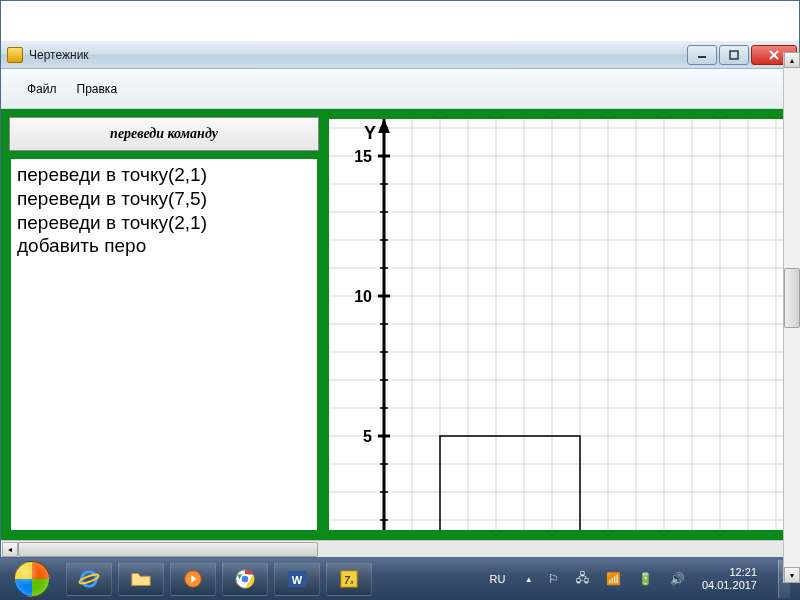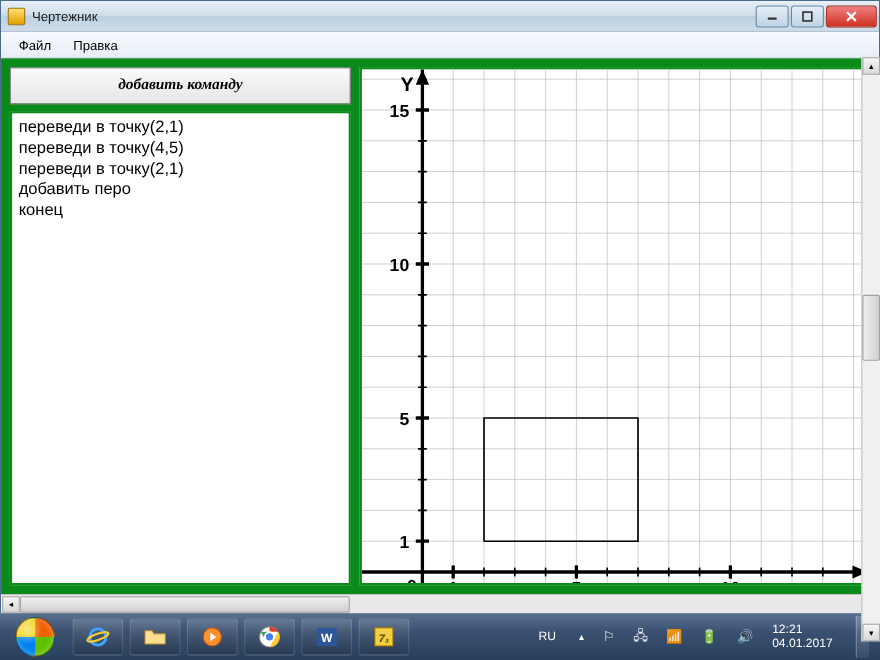--- a/index.html
+++ b/index.html
@@ -1,31 +1,31 @@
 <!DOCTYPE html>
 <html><head>
 <meta charset="utf-8">
 <style>
   * { box-sizing: border-box; margin: 0; padding: 0; }
   html, body { width: 800px; height: 600px; font-family: Tahoma, Arial, sans-serif; overflow: hidden; }
   .window { width: 800px; height: 558px; display: flex; flex-direction: column; border: 1px solid #4a6b8a; background: #fff; }
-  .titlebar { height: 28px; background: linear-gradient(#e8f0f8, #cfdde8 48%, #bcd0e0 52%, #cfdde8); display: flex; align-items: center; padding: 0 2px 0 6px; border-bottom: 1px solid #9fb6cc; }
+  .titlebar { height: 28px; background: linear-gradient(#e8f0f8, #cfdde8 48%, #bcd0e0 52%, #cfdde8); display: flex; align-items: center; padding: 0 2px 0 6px; border-bottom: 1px solid #9fb6cc; margin-top: 40px; }
   .titlebar .app-icon { width: 16px; height: 16px; background: linear-gradient(#ffe070, #e0a000); border: 1px solid #a07000; border-radius: 2px; margin-right: 6px; }
   .titlebar .title { font-size: 12px; color: #1a1a1a; flex: 1; }
   .winbtns { display: flex; gap: 2px; }
   .winbtn { width: 30px; height: 20px; border: 1px solid #6b8aaa; border-radius: 3px; display: flex; align-items: center; justify-content: center; font-size: 11px; color: #222; }
   .winbtn.min { background: linear-gradient(#e6eef6,#c0d4e6); }
   .winbtn.max { background: linear-gradient(#e6eef6,#c0d4e6); }
   .winbtn.close { background: linear-gradient(#f08080,#d03020); color: #fff; width: 46px; border-color: #a02010; font-weight: bold; }
-  .menubar { height: 24px; background: linear-gradient(#f7faff,#e8eef5); display: flex; align-items: center; padding: 0 6px; font-size: 12px; border-bottom: 1px solid #c8d4e0; }
+  .menubar { height: 40px; background: linear-gradient(#f7faff,#e8eef5); display: flex; align-items: center; padding: 0 16px; font-size: 12px; border-bottom: 1px solid #c8d4e0; }
   .menubar .menuitem { padding: 3px 10px; cursor: default; }
   .client { flex: 1; display: flex; background: #0a8a1a; padding: 8px; gap: 8px; overflow: hidden; }
   .leftpane { width: 310px; display: flex; flex-direction: column; }
   .addbtn { height: 34px; background: linear-gradient(#fafafa,#e6e6e6); border: 1px solid #888; display: flex; align-items: center; justify-content: center; font-size: 14px; font-style: italic; font-weight: bold; font-family: "Times New Roman", serif; }
-  .codelist { flex: 1; background: #fff; border: 2px solid #0a8a1a; margin-top: 6px; padding: 4px 6px; font-size: 15px; line-height: 1.25; font-family: Arial, sans-serif; }
+  .codelist { flex: 1; background: #fff; border: 2px solid #0a8a1a; margin-top: 6px; padding: 4px 6px; font-size: 19px; line-height: 1.25; font-family: Arial, sans-serif; }
   .codelist .line { white-space: nowrap; }
   .canvaspane { flex: 1; background: #fff; border: 2px solid #0a8a1a; position: relative; overflow: hidden; }
   .grid { position: absolute; inset: 0; }
   .statusbar-scroll { height: 17px; background: #f0f0f0; border-top: 1px solid #c0c0c0; display: flex; align-items: center; }
   .sb-left { width: 16px; height: 15px; background: linear-gradient(#f6f6f6,#d8d8d8); border: 1px solid #a8a8a8; margin-left: 1px; display:flex;align-items:center;justify-content:center;font-size:8px;}
   .sb-right { width: 16px; height: 15px; background: linear-gradient(#f6f6f6,#d8d8d8); border: 1px solid #a8a8a8; display:flex;align-items:center;justify-content:center;font-size:8px;}
   .sb-track { flex: 1; height: 15px; background: #e8e8e8; position: relative; }
   .sb-thumb { position: absolute; left: 0; width: 300px; height: 100%; background: linear-gradient(#f0f0f0,#d0d0d0); border: 1px solid #a0a0a0; border-radius: 2px; }
   .vscroll { position: absolute; right: 0; top: 52px; bottom: 17px; width: 17px; background: #f0f0f0; border-left: 1px solid #c0c0c0; display: flex; flex-direction: column; }
   .vscroll .vbtn { height: 16px; background: linear-gradient(#f6f6f6,#d8d8d8); border: 1px solid #a8a8a8; display:flex;align-items:center;justify-content:center;font-size:8px;}
@@ -33,21 +33,21 @@
   .vscroll .vthumb { position: absolute; top: 200px; height: 60px; left: 0; right: 0; background: linear-gradient(90deg,#f0f0f0,#d0d0d0); border: 1px solid #a0a0a0; border-radius: 2px; }
 
   .taskbar { height: 42px; width: 800px; background: linear-gradient(#5a7090 0%, #3a5070 40%, #28405c 100%); display: flex; align-items: center; padding: 0 4px; gap: 6px; }
   .start { width: 56px; height: 38px; border-radius: 3px; display:flex;align-items:center;justify-content:center; }
   .orb { width: 36px; height: 36px; border-radius: 50%; background: radial-gradient(circle at 30% 30%, #fff8, #0000 40%), conic-gradient(#f06000 0 90deg, #60c000 90deg 180deg, #0080f0 180deg 270deg, #f0d000 270deg 360deg); border: 1px solid #0006; box-shadow: inset 0 0 6px #fff6; }
   .tbicon { width: 46px; height: 34px; border-radius: 3px; display:flex;align-items:center;justify-content:center; border: 1px solid #fff2; background: linear-gradient(#fff2,#0002); }
   .tbicon svg, .tbicon .glyph { width: 22px; height: 22px; }
   .tray { margin-left: auto; display:flex; align-items:center; gap: 17px; color:#fff; font-size:11px; padding-right: 6px; }
   .tray .lang { padding: 2px 4px; }
   .tray .tri { font-size: 9px; }
-  .tray .clock { line-height: 1.15; }
+  .tray .clock { text-align: right; line-height: 1.15; }
   .tray .tray-icon { font-size: 12px; opacity: 0.9; }
   .showdesk { width: 12px; height: 38px; border-left: 1px solid #fff4; background: linear-gradient(#fff3,#fff1); margin-left: 4px; }
 </style>
 </head>
 <body>
 
 <div class="window">
   <div class="titlebar">
     <div class="app-icon"></div>
     <div class="title">Чертежник</div>
@@ -71,27 +71,26 @@
     </div>
   </div>
 
   <div class="menubar">
     <div class="menuitem">Файл</div>
     <div class="menuitem">Правка</div>
   </div>
 
   <div class="client">
     <div class="leftpane">
-      <div class="addbtn">добавить команду</div>
+      <div class="addbtn">переведи команду</div>
       <div class="codelist" id="codelist">
           <div class="line">переведи в точку(2,1)</div>
-          <div class="line">переведи в точку(4,5)</div>
+          <div class="line">переведи в точку(7,5)</div>
           <div class="line">переведи в точку(2,1)</div>
           <div class="line">добавить перо</div>
-          <div class="line">конец</div>
         </div>
     </div>
     <div class="canvaspane">
       <svg class="grid" id="grid" viewBox="0 0 460 467">
           <line x1="55" y1="0" x2="55" y2="467" stroke="#c8c8c8" stroke-width="0.8"></line>
           <line x1="83" y1="0" x2="83" y2="467" stroke="#c8c8c8" stroke-width="0.8"></line>
           <line x1="111" y1="0" x2="111" y2="467" stroke="#c8c8c8" stroke-width="0.8"></line>
           <line x1="139" y1="0" x2="139" y2="467" stroke="#c8c8c8" stroke-width="0.8"></line>
           <line x1="167" y1="0" x2="167" y2="467" stroke="#c8c8c8" stroke-width="0.8"></line>
           <line x1="195" y1="0" x2="195" y2="467" stroke="#c8c8c8" stroke-width="0.8"></line>

